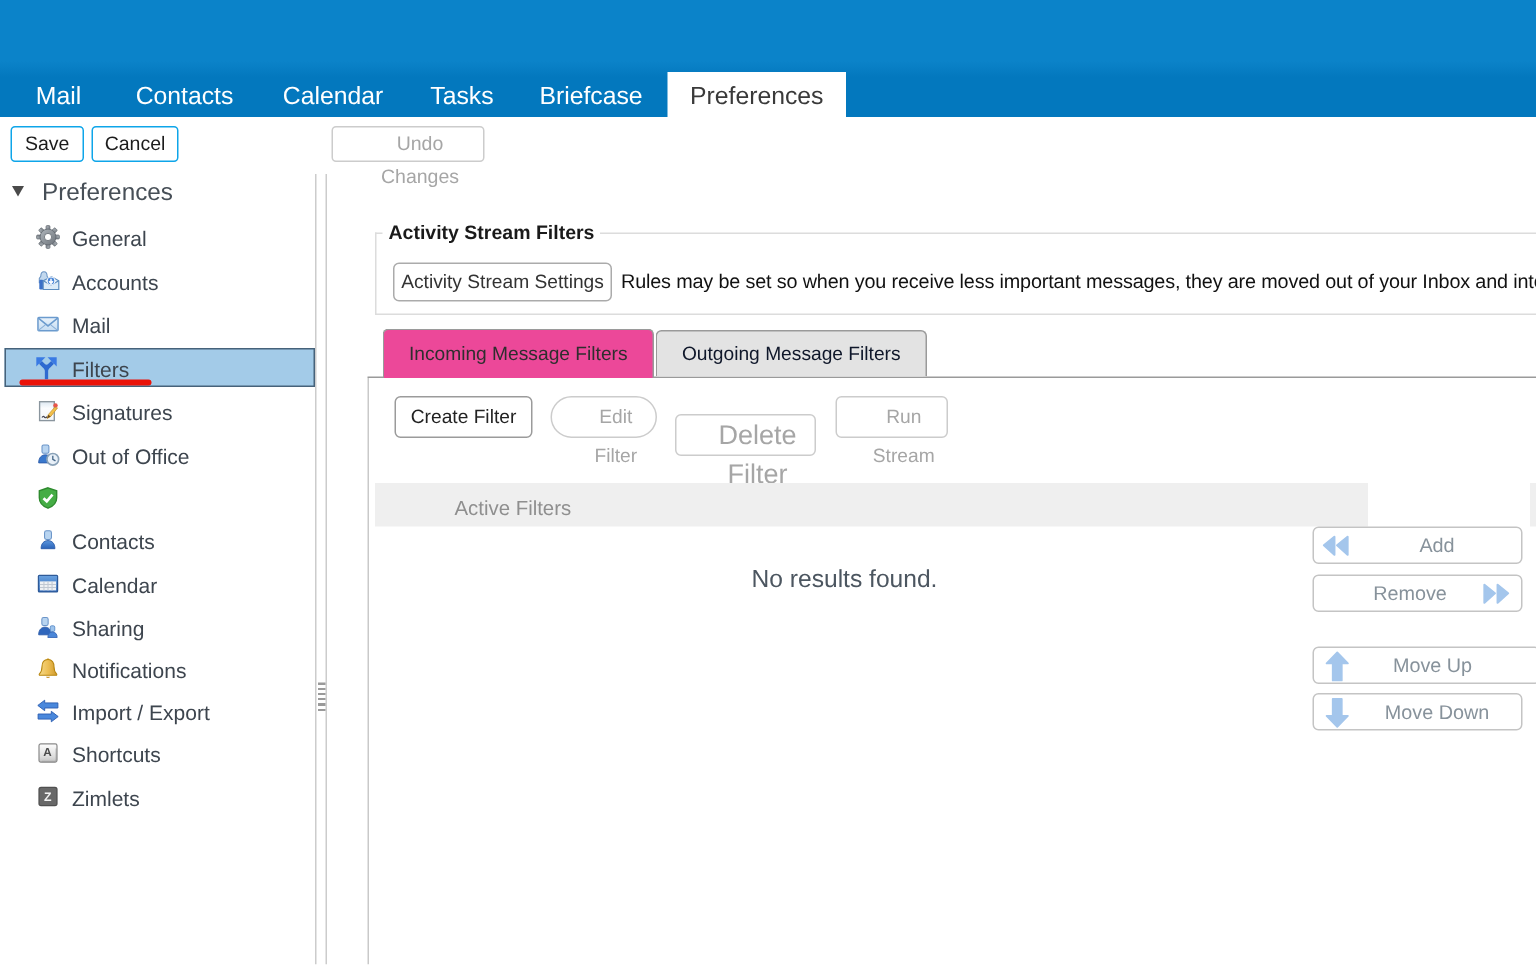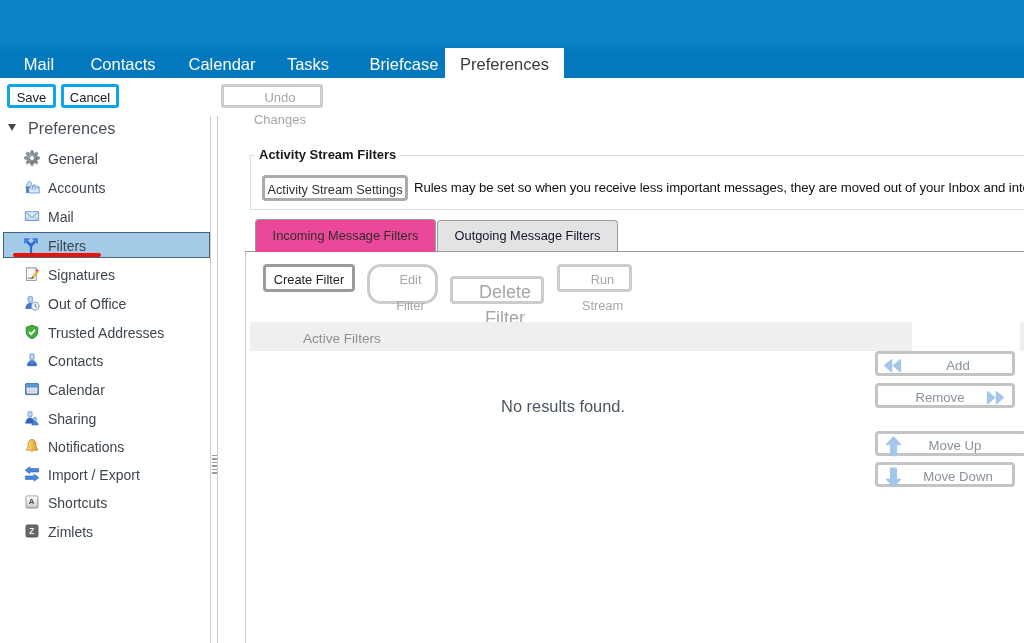--- a/index.html
+++ b/index.html
@@ -1,36 +1,36 @@
 <!DOCTYPE html>
 <html><head>
 <meta charset="utf-8">
 <style>
 html,body{margin:0;padding:0;}
 body{width:1024px;height:643px;overflow:hidden;position:relative;background:#fff;
   font-family:"Liberation Sans",sans-serif;}
 .abs{position:absolute;}
-.btn{position:absolute;box-sizing:border-box;background:#fff;border:3px solid #0ea5e9;
+.btn{position:absolute;box-sizing:border-box;background:#fff;border:1px solid #0ea5e9;
   border-radius:3px;font-size:13px;color:#1c1c1c;text-align:center;}
 .btn.dis{border-color:#cccccc;color:#a6a6a6;padding-left:16px;}
 .row{position:absolute;left:0;width:210px;height:26px;}
 .row .ic{position:absolute;left:24px;top:5px;width:16px;height:16px;}
 .row .tx{position:absolute;left:48px;top:1px;line-height:26px;font-size:14px;color:#3d454e;white-space:nowrap;}
 </style>
 </head>
 <body>
 
 <div class="abs" style="left:0;top:0;width:1024px;height:78px;
   background:linear-gradient(180deg,#0b83c9 0%,#0b83c9 52%,#0378be 66%,#0378be 100%);"></div>
 <div class="abs" id="apptabs" style="left:0;top:48px;width:1024px;height:30px;font-size:16.5px;color:#fff;">
   <span class="abs" style="left:39px;top:1px;line-height:30px;transform:translateX(-50%);">Mail</span>
   <span class="abs" style="left:123px;top:1px;line-height:30px;transform:translateX(-50%);">Contacts</span>
   <span class="abs" style="left:222px;top:1px;line-height:30px;transform:translateX(-50%);">Calendar</span>
   <span class="abs" style="left:308px;top:1px;line-height:30px;transform:translateX(-50%);">Tasks</span>
-  <span class="abs" style="left:404px;top:1px;line-height:30px;transform:translateX(-50%);">Briefcase</span>
+  <span class="abs" style="left:394px;top:1px;line-height:30px;transform:translateX(-50%);">Briefcase</span>
   <span class="abs" style="left:445px;top:0;width:119px;height:30px;background:#fff;color:#3a3a3a;
     text-align:center;line-height:32px;">Preferences</span>
 </div>
 
 <div class="btn" style="left:7px;top:84px;width:49px;height:24px;line-height:22px;">Save</div>
 <div class="btn" style="left:61px;top:84px;width:58px;height:24px;line-height:22px;">Cancel</div>
 <div class="btn dis" style="left:221px;top:84px;width:102px;height:24px;line-height:22px;">Undo Changes</div>
 
 <div class="abs" style="left:8px;top:124px;width:0;height:0;border-left:4.5px solid transparent;
   border-right:4.5px solid transparent;border-top:7px solid #4a4a4a;"></div>
@@ -127,21 +127,20 @@
     <path d="M11.2 8.9 V11.2 L13 12.3" stroke="#4a6a8a" stroke-width=".9" fill="none"></path>
     </svg>
   <span class="tx">Out of Office</span>
   </div>
 
 <div class="row" style="top:319px;">
   <svg class="ic" viewBox="0 0 16 16">
     <path d="M8 1.2 L13.8 3.2 V7.8 C13.8 11.3 11.2 13.6 8 14.8 C4.8 13.6 2.2 11.3 2.2 7.8 V3.2 Z" fill="#45ad45" stroke="#2e8a2e" stroke-width=".9"></path>
     <path d="M5 8.1 L7.2 10.2 L11 5.8" stroke="#fff" stroke-width="1.8" fill="none"></path>
     </svg>
-  <span class="tx">Trusted Addresses</span>
   </div>
 
 <div class="row" style="top:347px;">
   <svg class="ic" viewBox="0 0 16 16">
     <defs>
         <linearGradient id="bodyg" x1="0" y1="0" x2="0" y2="1">
       <stop offset="0" stop-color="#5b96dc"></stop>
           <stop offset="1" stop-color="#2a62b8"></stop>
         </linearGradient>
       </defs>
@@ -242,30 +241,30 @@
 <div class="abs" style="left:437px;top:220px;width:181px;height:31px;box-sizing:border-box;background:#e3e3e3;
   border:1px solid #9a9a9a;border-bottom:none;border-radius:4px 4px 0 0;
   font-size:12.8px;color:#0f172a;text-align:center;line-height:30px;">Outgoing Message Filters</div>
 <div class="abs" style="left:255px;top:219px;width:181px;height:33px;box-sizing:border-box;background:#ec4899;
   border:1px solid #9a9a9a;border-bottom:none;border-radius:4px 4px 0 0;z-index:2;
   font-size:12.8px;color:#2e2e2e;text-align:center;line-height:31px;">Incoming Message Filters</div>
 
 <div class="abs" style="left:245px;top:252px;width:1px;height:391px;background:#c9c9c9;"></div>
 
 <div class="btn" style="left:263px;top:264px;width:92px;height:28px;line-height:26px;border-color:#9b9b9b;border-radius:4px;font-size:12.8px;color:#222;">Create Filter</div>
-<div class="btn dis" style="left:367px;top:264px;width:71px;height:40px;line-height:26px;border-radius:14px;font-size:12.8px;">Edit Filter</div>
+<div class="btn dis" style="left:367px;top:264px;width:71px;height:28px;line-height:26px;border-radius:14px;font-size:12.8px;">Edit Filter</div>
 <div class="btn dis" style="left:450px;top:264px;width:94px;height:28px;line-height:26px;border-radius:4px;font-size:18px;margin-top:12px;">Delete Filter</div>
 <div class="btn dis" style="left:557px;top:264px;width:75px;height:28px;line-height:26px;border-radius:4px;font-size:12.8px;">Run Stream</div>
 
 <div class="abs" style="left:250px;top:322px;width:620px;height:29px;background:#efefef;
   font-size:13.6px;color:#8f8f8f;line-height:33px;padding-left:42px;">
   <span style="margin-left:11px;">Active Filters</span></div>
 <div class="abs" style="left:1020px;top:322px;width:4px;height:29px;background:#efefef;"></div>
 
-<div class="abs" style="left:253px;top:377px;width:620px;text-align:center;font-size:16.4px;color:#4c5660;margin-top:20px;">No results found.</div>
+<div class="abs" style="left:253px;top:377px;width:620px;text-align:center;font-size:16.4px;color:#4c5660;">No results found.</div>
 
 <div class="btn dis" id="b-add" style="left:875px;top:351px;width:140px;height:25px;line-height:23px;border-radius:4px;border-color:#c4c4c4;color:#87929b;font-size:13.2px;padding-left:26px;">Add
   <svg style="position:absolute;left:5px;top:4px;" width="19" height="16" viewBox="0 0 19 16">
     <path d="M8.6 1.8 L1.6 7.5 L8.6 13.8 Z M17.4 1.8 L10.4 7.5 L17.4 13.8 Z" fill="#a4c6ec" stroke="#a4c6ec" stroke-width="1.4" stroke-linejoin="round"></path>
     </svg></div>
 <div class="btn dis" id="b-remove" style="left:875px;top:383px;width:140px;height:25px;line-height:23px;border-radius:4px;border-color:#c4c4c4;color:#87929b;font-size:13.2px;padding-right:26px;">Remove
   <svg style="position:absolute;right:7px;top:4px;" width="19" height="16" viewBox="0 0 19 16">
     <path d="M10.4 1.8 L17.4 7.5 L10.4 13.8 Z M1.6 1.8 L8.6 7.5 L1.6 13.8 Z" fill="#a4c6ec" stroke="#a4c6ec" stroke-width="1.4" stroke-linejoin="round"></path>
     </svg></div>
 <div class="btn dis" id="b-up" style="left:875px;top:431px;width:152px;height:25px;line-height:23px;border-radius:4px;border-color:#c4c4c4;color:#87929b;font-size:13.2px;padding-left:8px;">Move Up

